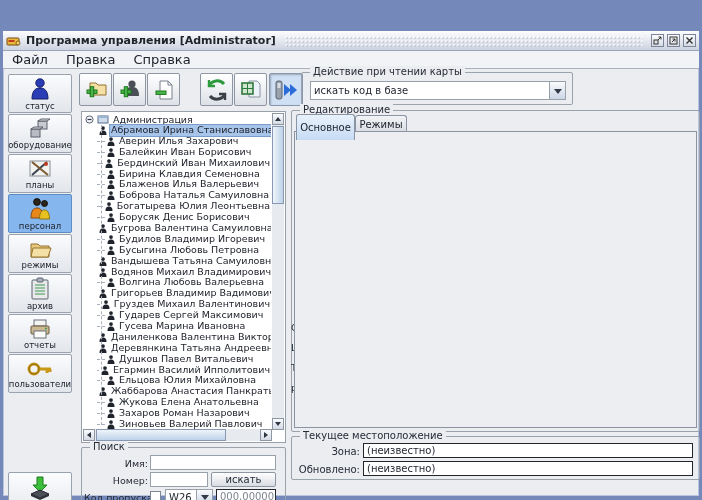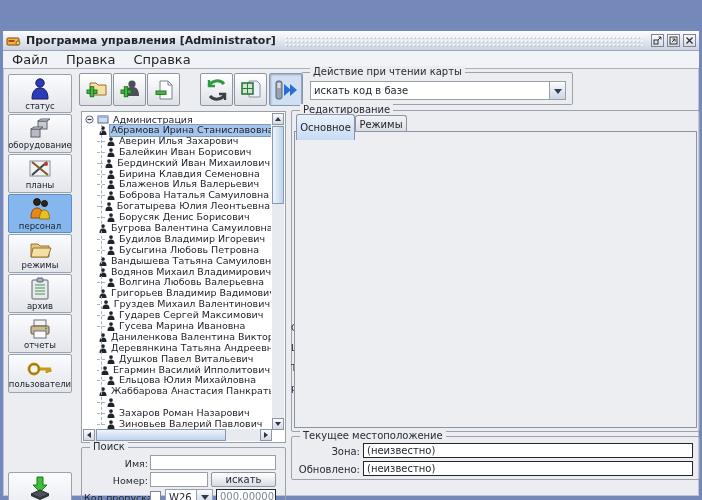--- a/index.html
+++ b/index.html
@@ -445,20 +445,21 @@
               <path d="M0.5,9 C0.5,5.6 2,4.5 4,4.5 C6,4.5 7.5,5.6 7.5,9 Z" fill="#20242c"></path>
             </svg>
             <span class="tlabel">Жаббарова Анастасия Панкратьевна</span>
           </div>
           <div class="trow">
             <span class="stub"></span>
             <svg width="8" height="9" viewBox="0 0 8 9">
               <circle cx="4" cy="2.1" r="1.9" fill="#20242c"></circle>
               <path d="M0.5,9 C0.5,5.6 2,4.5 4,4.5 C6,4.5 7.5,5.6 7.5,9 Z" fill="#20242c"></path>
             </svg>
+            <span class="tlabel">Жукова Елена Анатольевна</span>
           </div>
           <div class="trow">
             <span class="stub"></span>
             <svg width="8" height="9" viewBox="0 0 8 9">
               <circle cx="4" cy="2.1" r="1.9" fill="#20242c"></circle>
               <path d="M0.5,9 C0.5,5.6 2,4.5 4,4.5 C6,4.5 7.5,5.6 7.5,9 Z" fill="#20242c"></path>
             </svg>
             <span class="tlabel">Захаров Роман Назарович</span>
           </div>
           <div class="trow">

